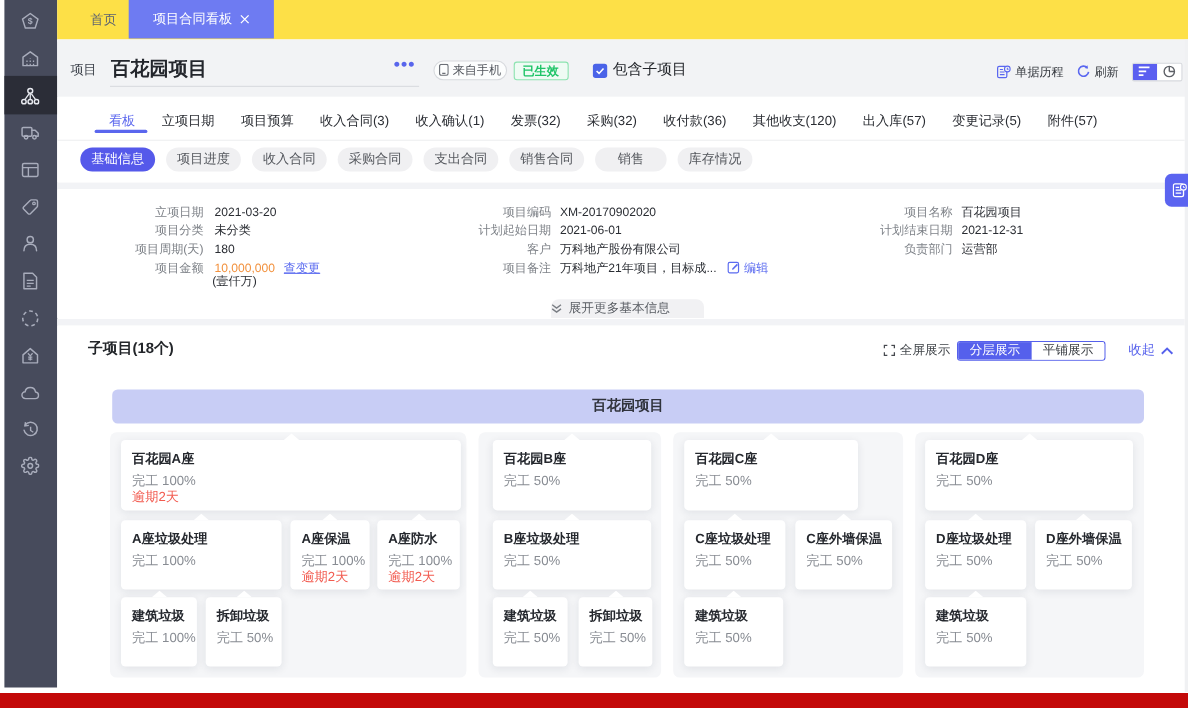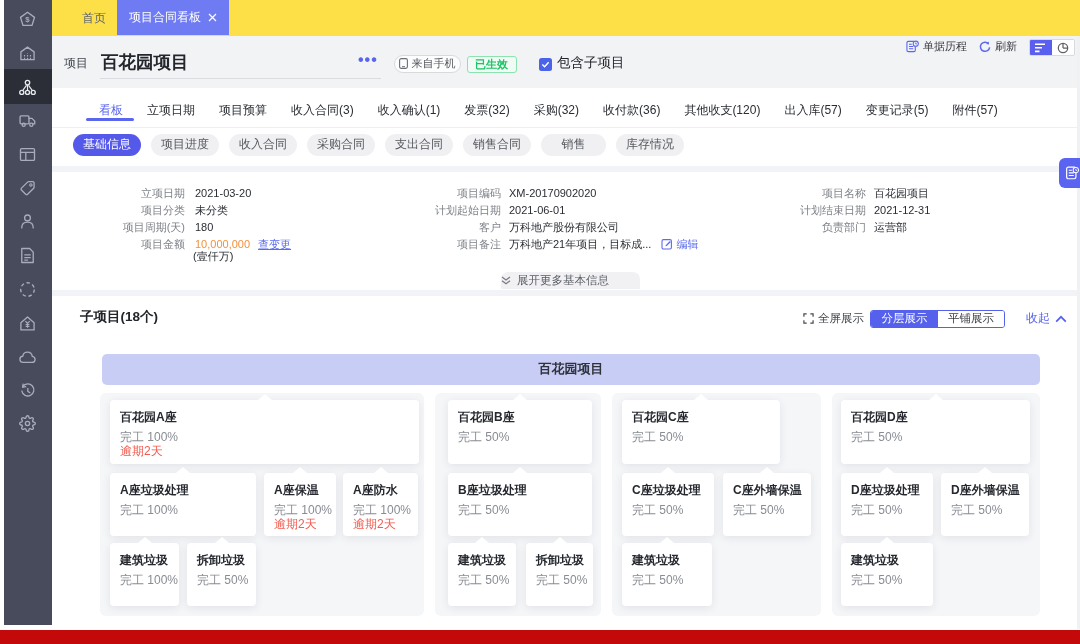--- a/index.html
+++ b/index.html
@@ -10,38 +10,38 @@
 
 #sidebar{left:0;top:0;width:52px;height:625px;background:#fff}
 #sidebar .bar{position:absolute;left:3.5px;top:0;width:48.5px;height:625px;background:#474B5C}
 #sidebar .active{position:absolute;left:3.5px;top:69px;width:48.5px;height:35px;background:#2B2D37}
 .sic{position:absolute;left:19px;width:17px;height:17px;color:#A8ACBB}
 .sic svg{display:block;width:100%;height:100%}
 
 
 #topbar{left:52px;top:0;width:1028px;height:36px;background:#fde047}
 .home-tab{position:absolute;left:30px;top:0;height:36px;line-height:36px;font-size:12px;color:#5E6470}
-.act-tab{position:absolute;left:65px;top:0;width:112px;height:35px;background:#6E7BF2;color:#fff;
+.act-tab{position:absolute;left:65px;top:0;width:132px;height:35px;background:#6E7BF2;color:#fff;
 font-size:12px;display:flex;align-items:center;justify-content:center;gap:7px}
 
 
 #band{left:52px;top:36px;width:1028px;height:52px;background:#F2F3F5}
 #bandwhite{left:52px;top:36px;width:1028px;height:1.5px;background:#fff}
 #band .lbl{position:absolute;left:12px;top:0;height:52px;line-height:54px;font-size:12px;color:#41464F}
 #band .pname{position:absolute;left:49px;top:0;height:52px;line-height:52px;font-size:17.5px;font-weight:bold;color:#23262C}
 #band .uline{position:absolute;left:48px;top:42px;width:281px;height:1px;background:#D9DBDF}
 #band .dots{position:absolute;left:306px;top:0;height:52px;line-height:48px;color:#5865EC;font-size:16px;font-weight:bold;letter-spacing:1px}
 .pill-phone{position:absolute;left:341.5px;top:19px;width:67px;height:17.5px;border:1px solid #D8DADE;border-radius:9px;
 background:#FCFDFD;display:flex;align-items:center;justify-content:center;gap:4px;font-size:11px;color:#53575E}
 .tag-green{position:absolute;left:414.5px;top:20px;width:50px;height:16.5px;border:1px solid #8CE3B0;border-radius:3px;
 background:#EFFBF4;color:#1FC468;font-size:11px;font-weight:bold;display:flex;align-items:center;justify-content:center}
 .cbx{position:absolute;left:486.5px;top:22px;width:13px;height:13px;background:#4A63E8;border-radius:2.5px;color:#fff;display:flex;align-items:center;justify-content:center}
 .cbx svg{width:9px;height:9px}
 .cbx-lab{position:absolute;left:505px;top:0;height:52px;line-height:53px;font-size:13.5px;color:#23262B}
-.hright{position:absolute;right:5px;top:3px;height:52px;display:flex;align-items:flex-start;gap:12px;font-size:11px;color:#35393F}
+.hright{position:absolute;right:5px;top:3px;height:52px;display:flex;align-items:center;gap:12px;font-size:11px;color:#35393F}
 .hbtn{display:flex;align-items:center;gap:4px}
 .seg2{display:flex;width:46px;height:17px;border-radius:2px;overflow:hidden;border:1px solid #D8DADE}
 .seg2 .b{width:23px;background:#5B5FF0;display:flex;align-items:center;justify-content:center}
 .seg2 .w{width:23px;background:#fff;display:flex;align-items:center;justify-content:center}
 
 
 #card1{left:52px;top:88px;width:1025px;height:78px;background:#fff}
 .tabs{position:absolute;left:47px;top:3px;height:39px;display:flex;gap:24px;font-size:12px;color:#2A2D33;align-items:center}
 .tabs .on{color:#5A66EE}
 .inkbar{position:absolute;left:34px;top:30px;width:48px;height:3px;border-radius:2px;background:#5A66EE}

